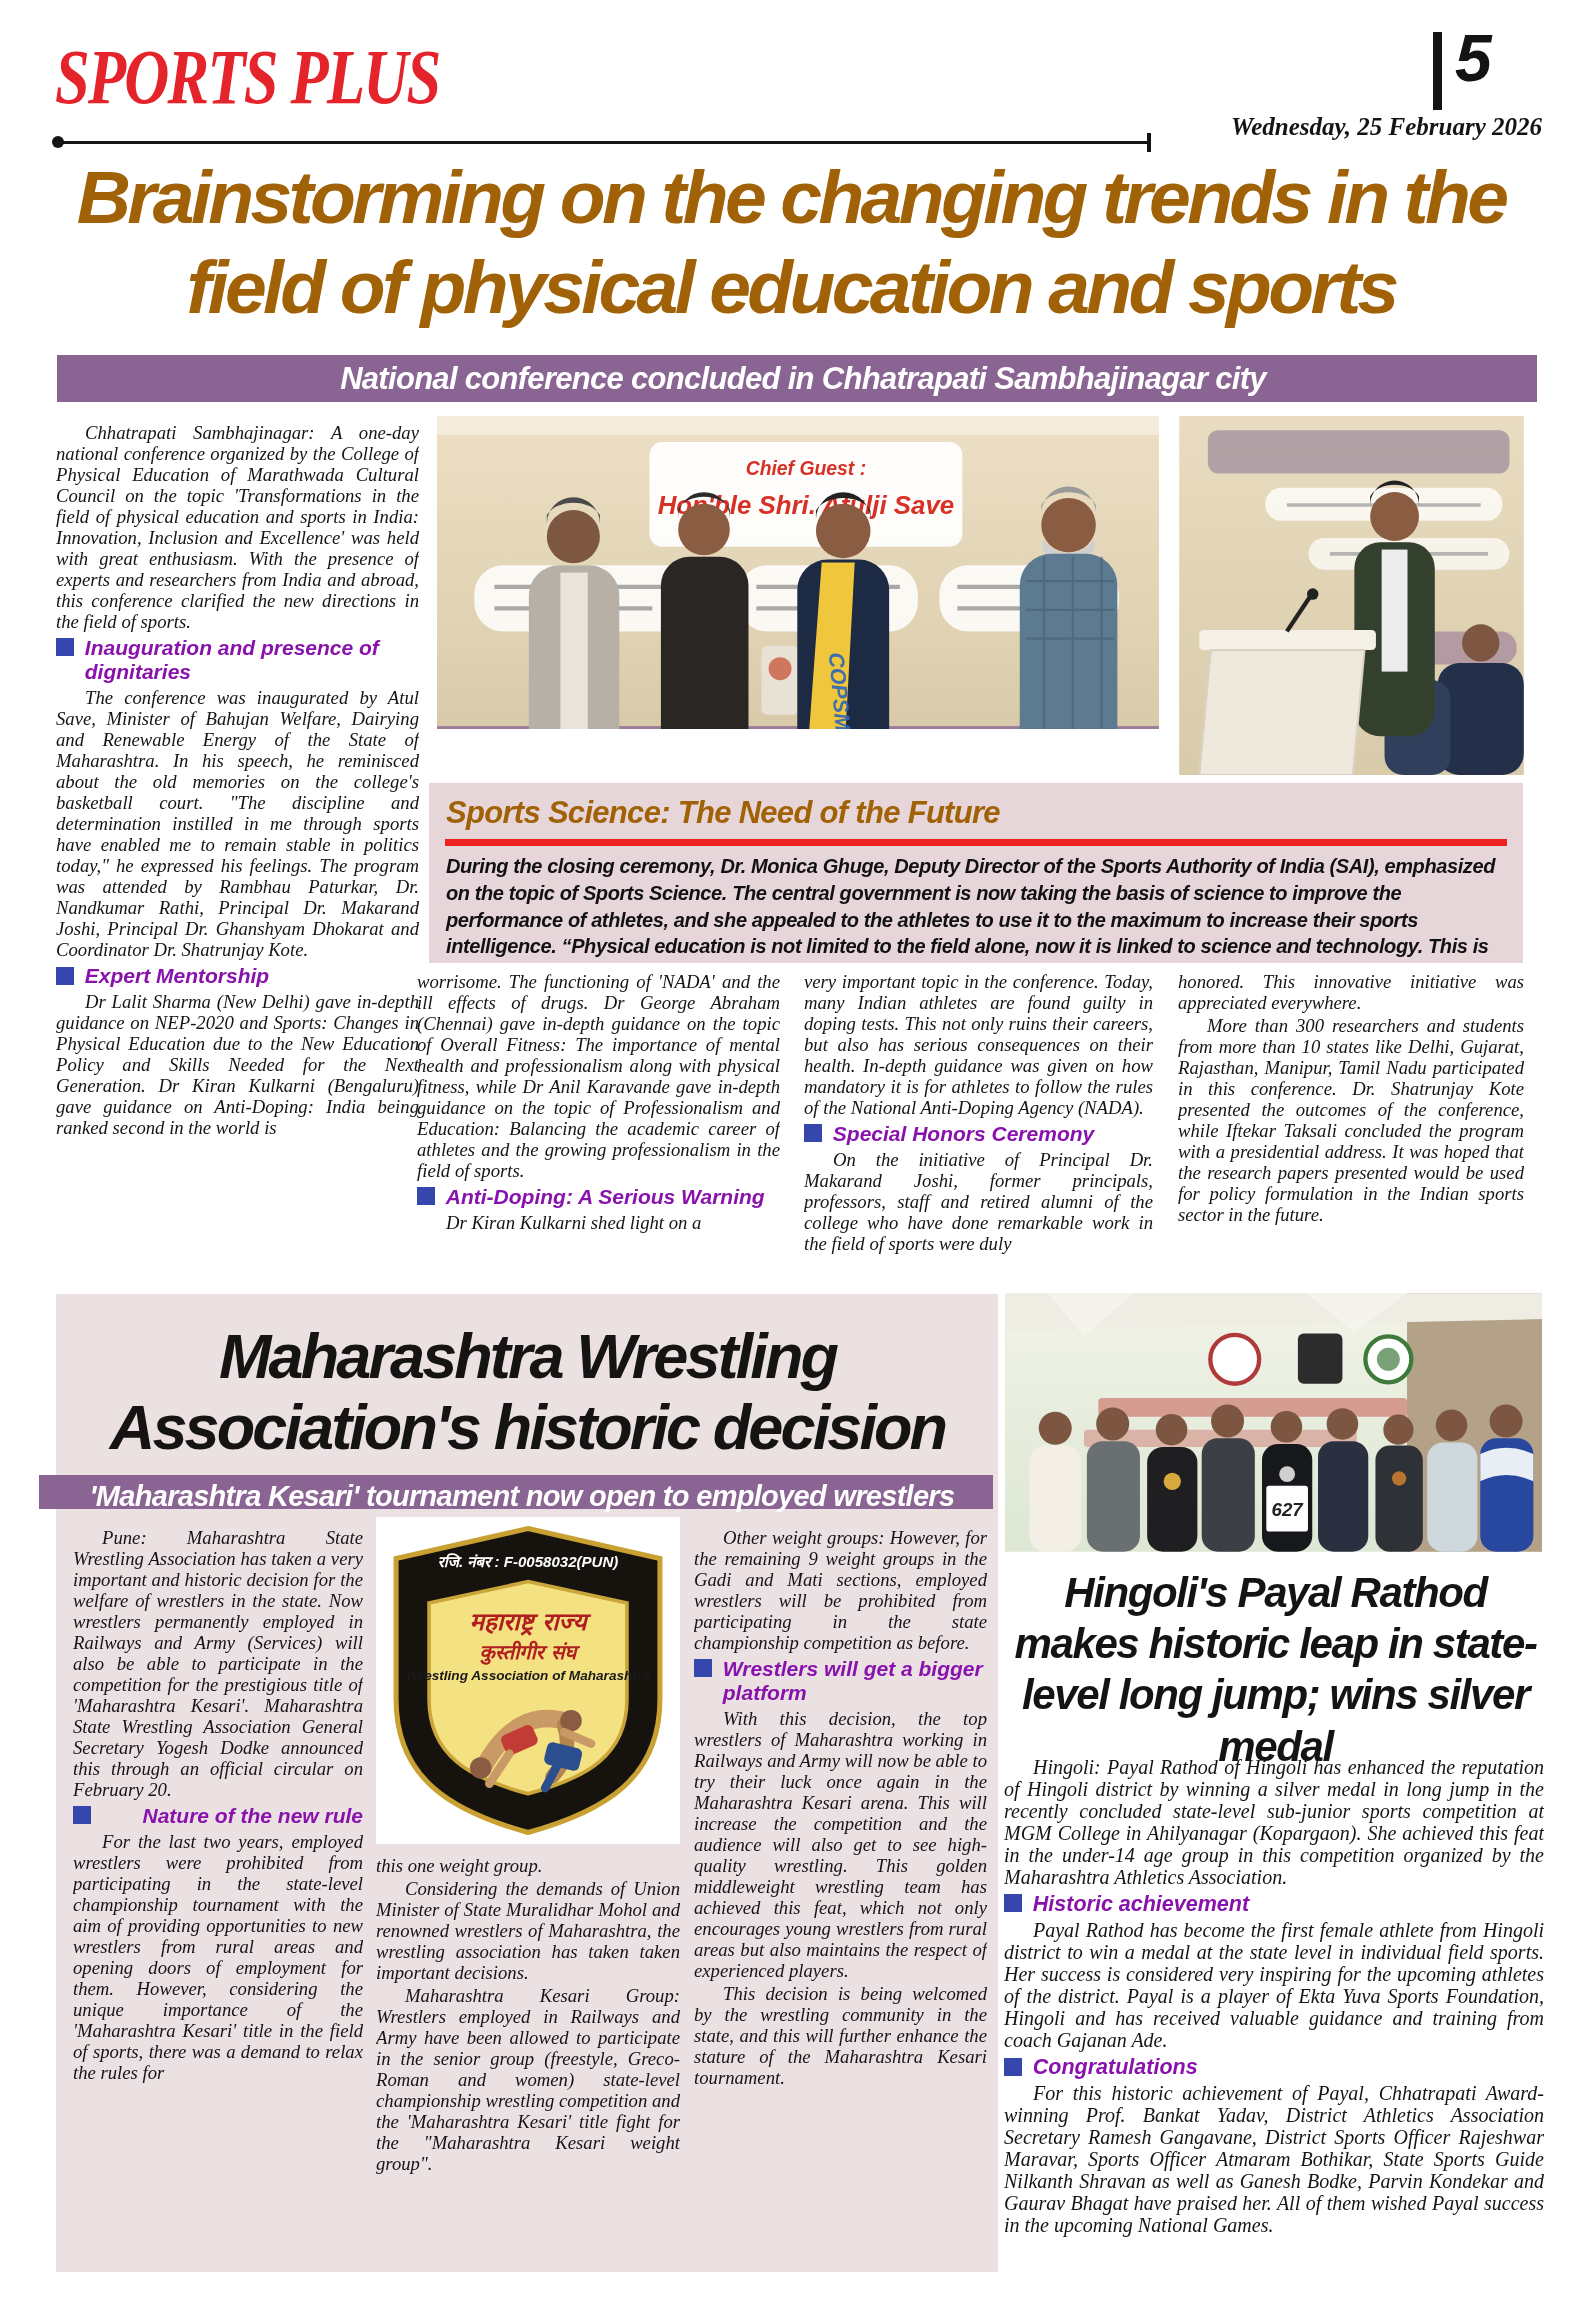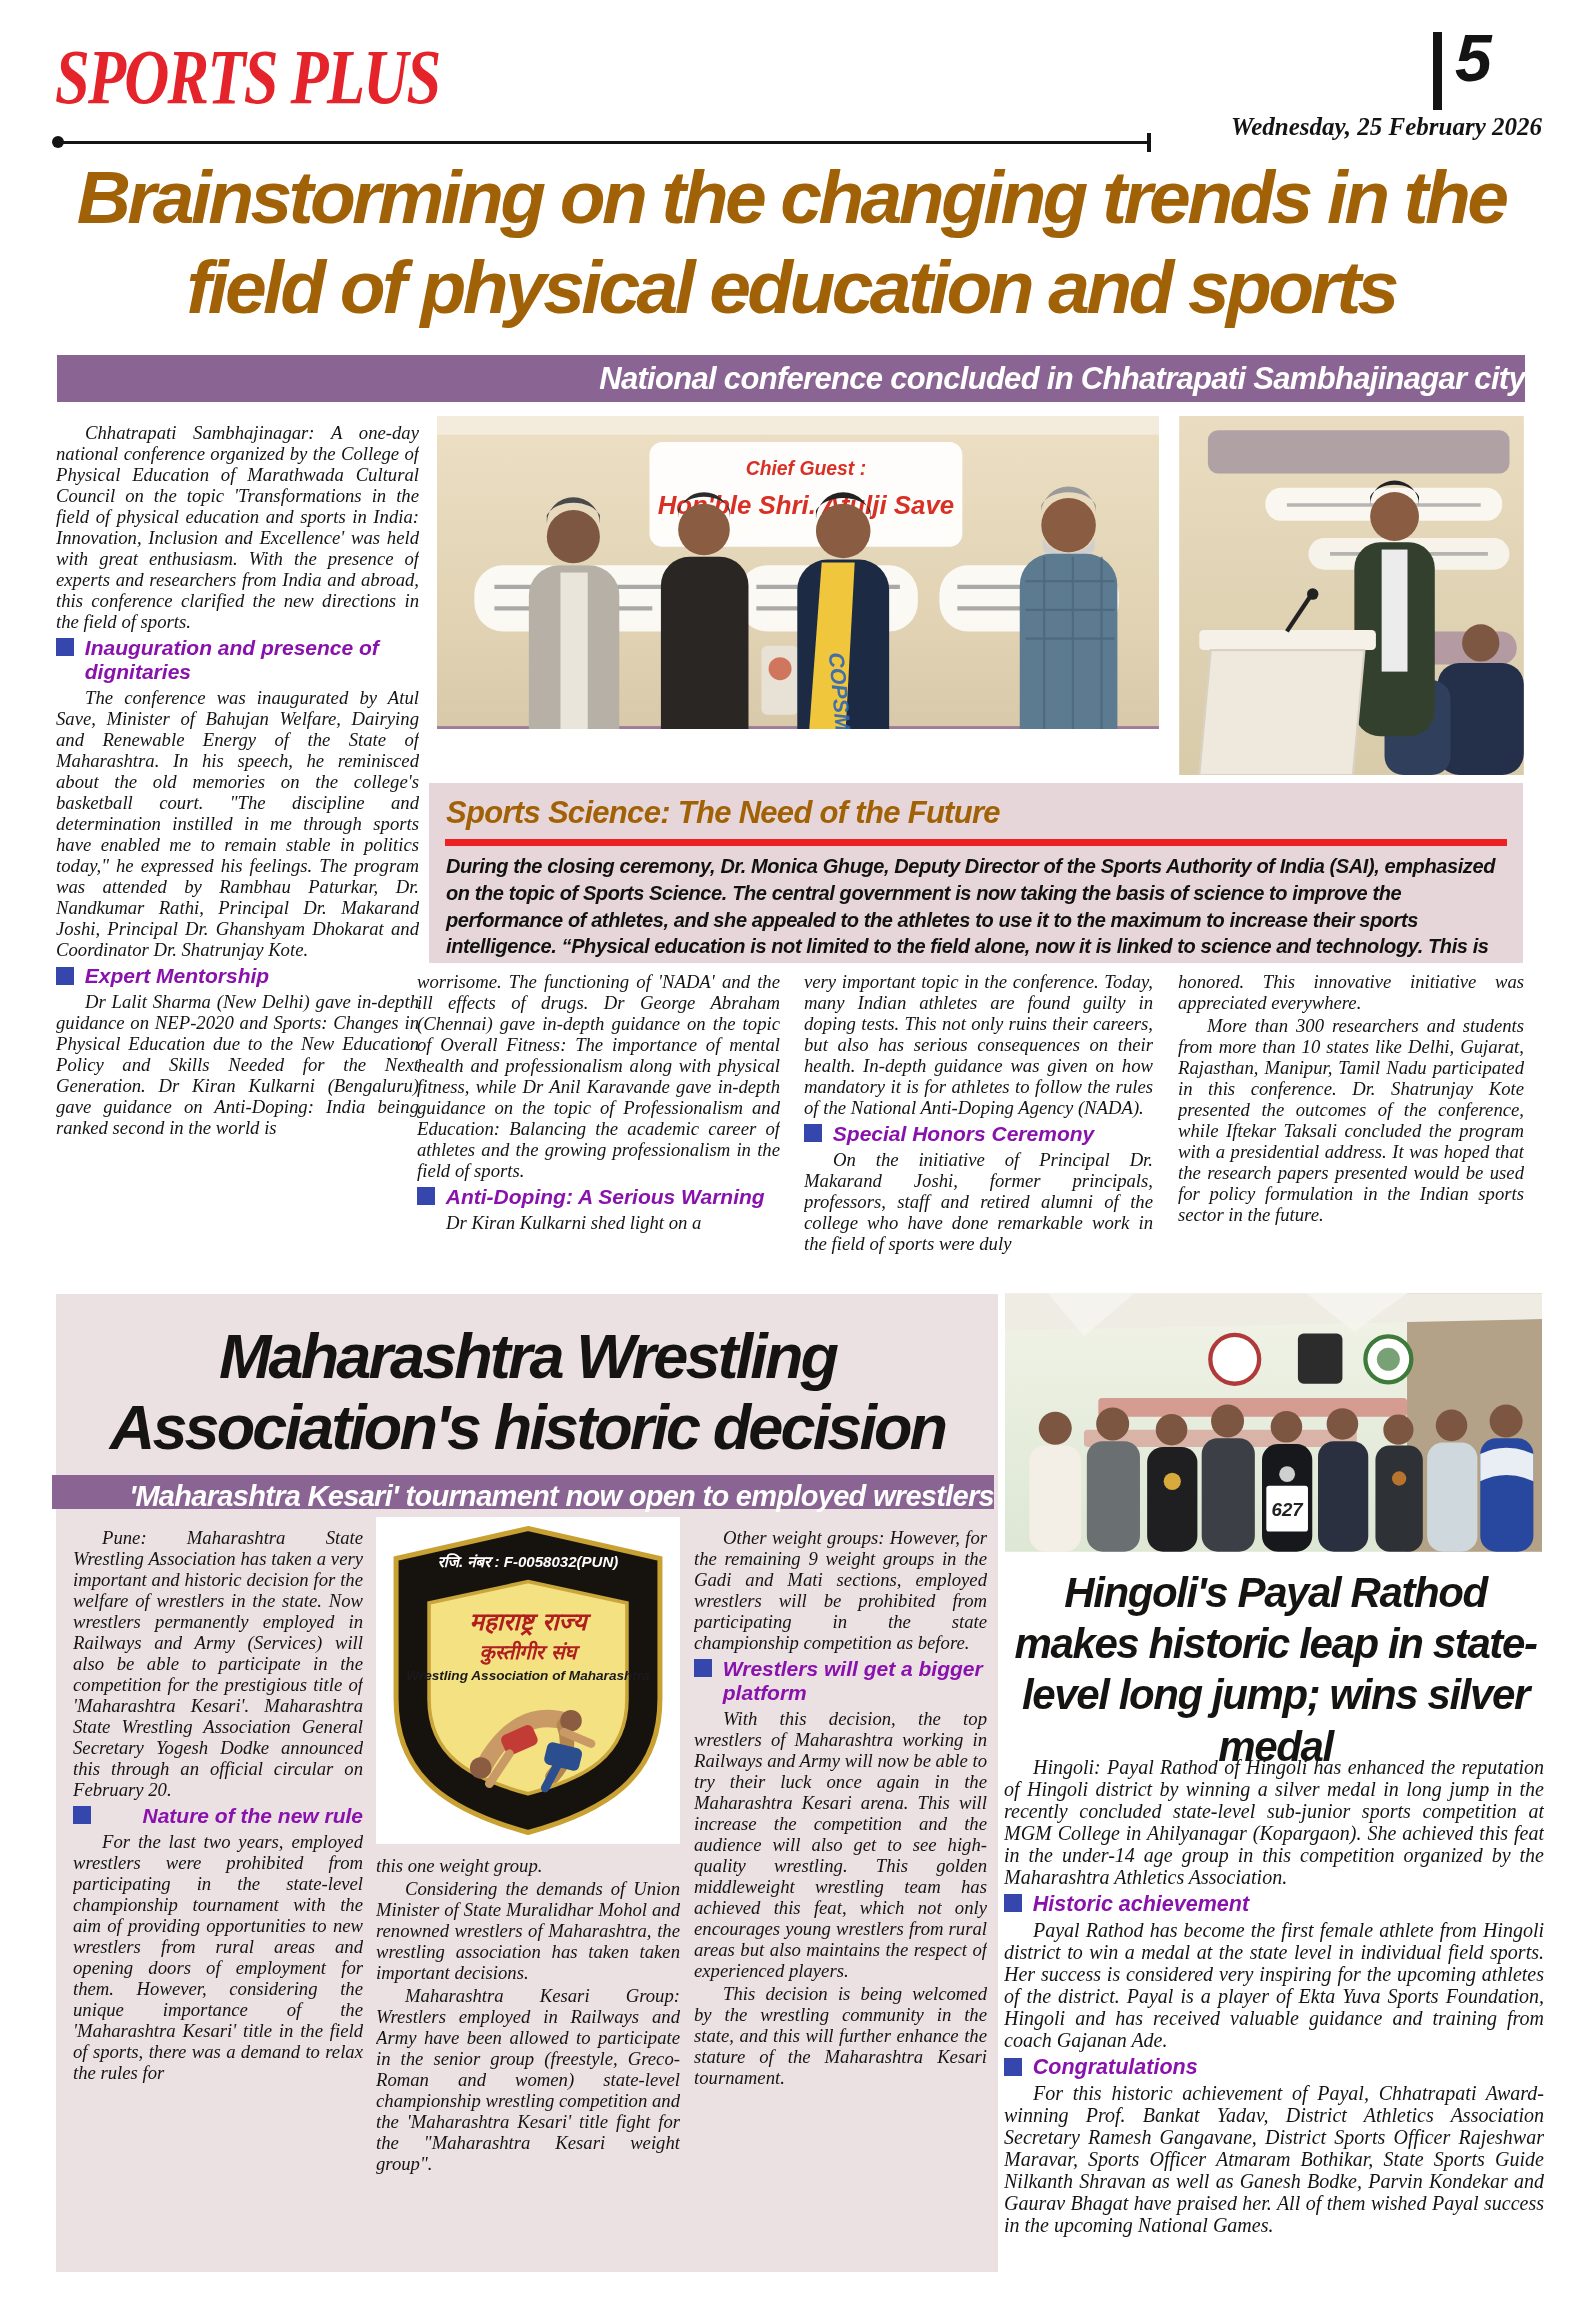--- a/index.html
+++ b/index.html
@@ -17,21 +17,21 @@
   .edition-date{left:1041px;top:113px;width:501px;text-align:right;font-weight:700;font-size:25px;}
   .head-rule{left:60px;top:141px;width:1089px;height:2.9px;background:#141414;}
   .head-rule-dot{left:52px;top:136px;width:12.2px;height:12.2px;border-radius:50%;background:#141414;}
   .head-rule-tick{left:1147px;top:133px;width:3.6px;height:18.7px;background:#141414;}
 
   
   .headline-main{left:40px;top:152px;width:1502px;text-align:center;color:#a16207;
     font-family:"Liberation Sans",sans-serif;font-weight:700;font-size:75px;line-height:1.20;
     letter-spacing:-3.6px;}
   .kicker{background:#8a6492;color:#ffffff;font-family:"Liberation Sans",sans-serif;
-    font-weight:700;text-align:right;}
+    font-weight:700;text-align:center;padding-left:12px;}
   .kicker-top{left:57px;top:355px;width:1468px;height:47px;line-height:47px;font-size:31px;letter-spacing:-0.7px;}
 
   
   .col{text-align:justify;font-size:18.7px;line-height:21px;overflow:hidden;}
   .col p{margin:0 0 2.2px 0;text-indent:29px;}
   .col p.noindent{text-indent:0;}
   .subhead{display:flex;gap:10.8px;align-items:flex-start;font-family:"Liberation Sans",sans-serif;
     font-weight:700;color:#8912ad;font-size:21px;line-height:24px;margin:3.6px 0 3.6px 0;text-align:left;}
   .subhead .sq{flex:0 0 auto;width:18px;height:18px;background:#3547ad;margin-top:2.9px;}
   .subhead.spread{justify-content:space-between;}
@@ -54,21 +54,21 @@
   .infobox-title{margin:11.5px 17px 0 17px;text-align:left;color:#a16207;
     font-family:"Liberation Sans",sans-serif;font-weight:700;font-size:31px;letter-spacing:-0.7px;}
   .infobox-rule{margin:8.6px 16px 7.2px 16px;height:7.2px;background:#ed2024;}
   .infobox-body{margin:0 17px;font-family:"Liberation Sans",sans-serif;font-weight:700;
     font-size:20px;line-height:26.6px;letter-spacing:-0.4px;text-align:left;color:#111111;}
 
   
   .section-bg{left:56px;top:1294px;width:942px;height:978px;background:#ece1e2;}
   .headline-2{left:72px;top:1321px;width:911px;text-align:center;color:#151413;
     font-family:"Liberation Sans",sans-serif;font-weight:700;font-size:63px;line-height:1.13;letter-spacing:-2.9px;}
-  .kicker-wrestling{left:52px;top:1475px;width:942px;height:34px;line-height:42px;font-size:29px;letter-spacing:-0.7px;}
+  .kicker-wrestling{left:39px;top:1475px;width:942px;height:34px;line-height:42px;font-size:29px;letter-spacing:-0.7px;}
   .w-col1{left:73px;top:1527px;width:290px;height:737px;}
   .w-col2{left:376px;top:1855px;width:304px;height:409px;}
   .w-col3{left:694px;top:1527px;width:293px;height:737px;}
   .logo-box{left:376px;top:1517px;width:304px;height:327px;background:#8b5cf6;
     display:flex;align-items:center;justify-content:center;overflow:hidden;}
 
   
   .headline-3{left:1004px;top:1567px;width:543px;text-align:center;color:#151413;
     font-family:"Liberation Sans",sans-serif;font-weight:700;font-size:42px;line-height:1.22;letter-spacing:-1.4px;}
   .h-body{left:1004px;top:1756px;width:540px;height:550px;font-size:20px;line-height:22px;}

